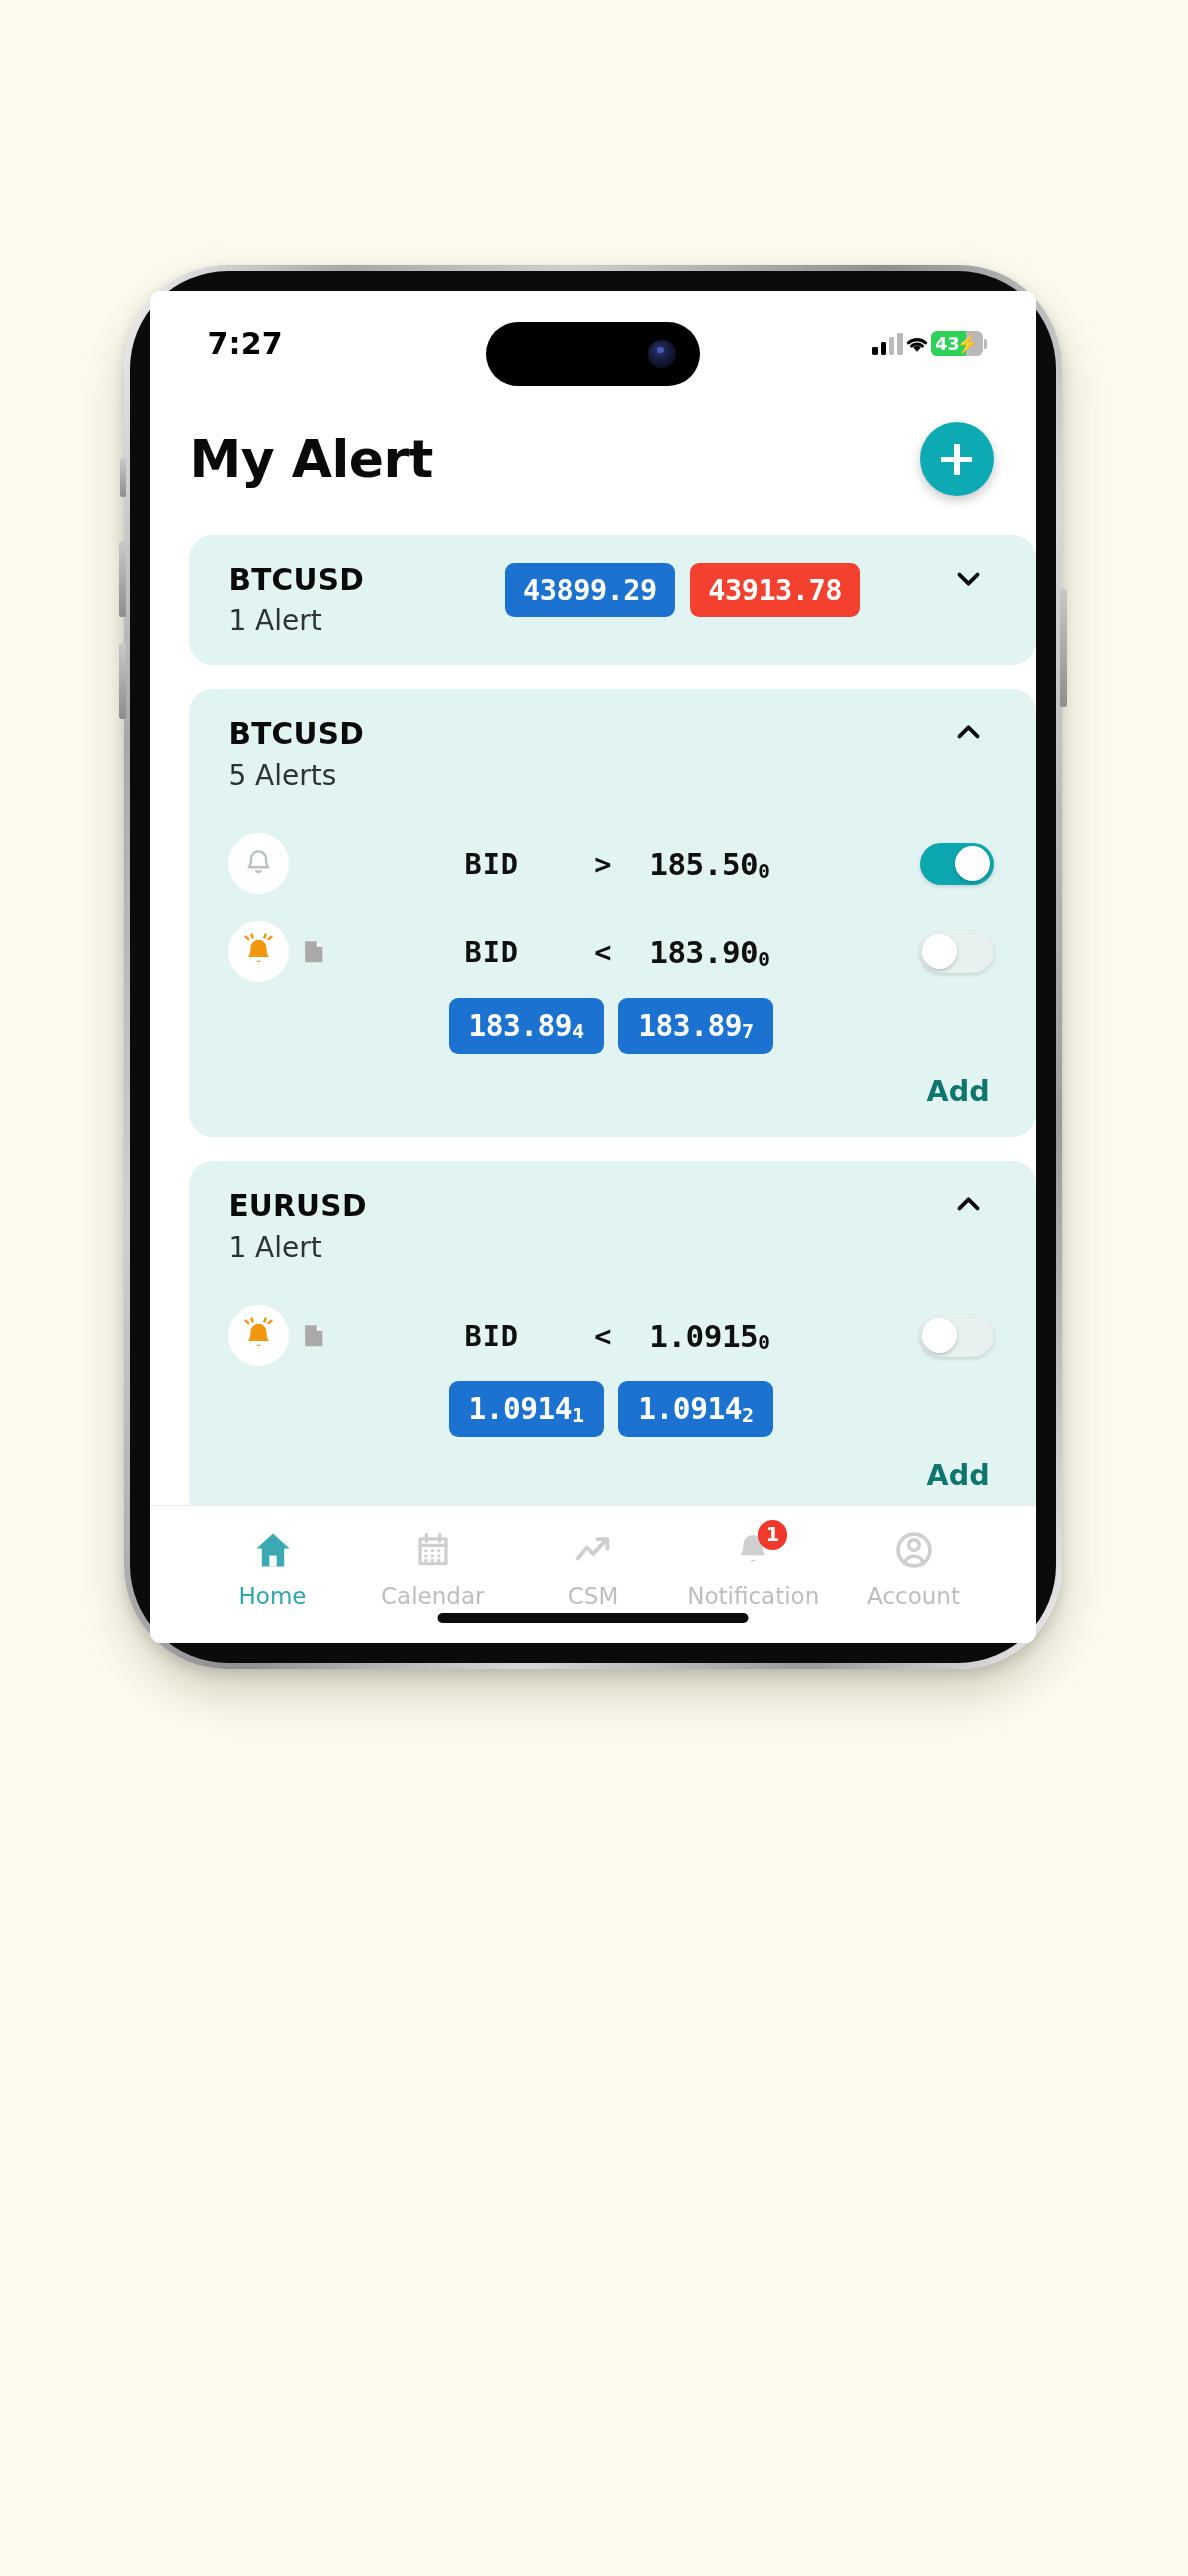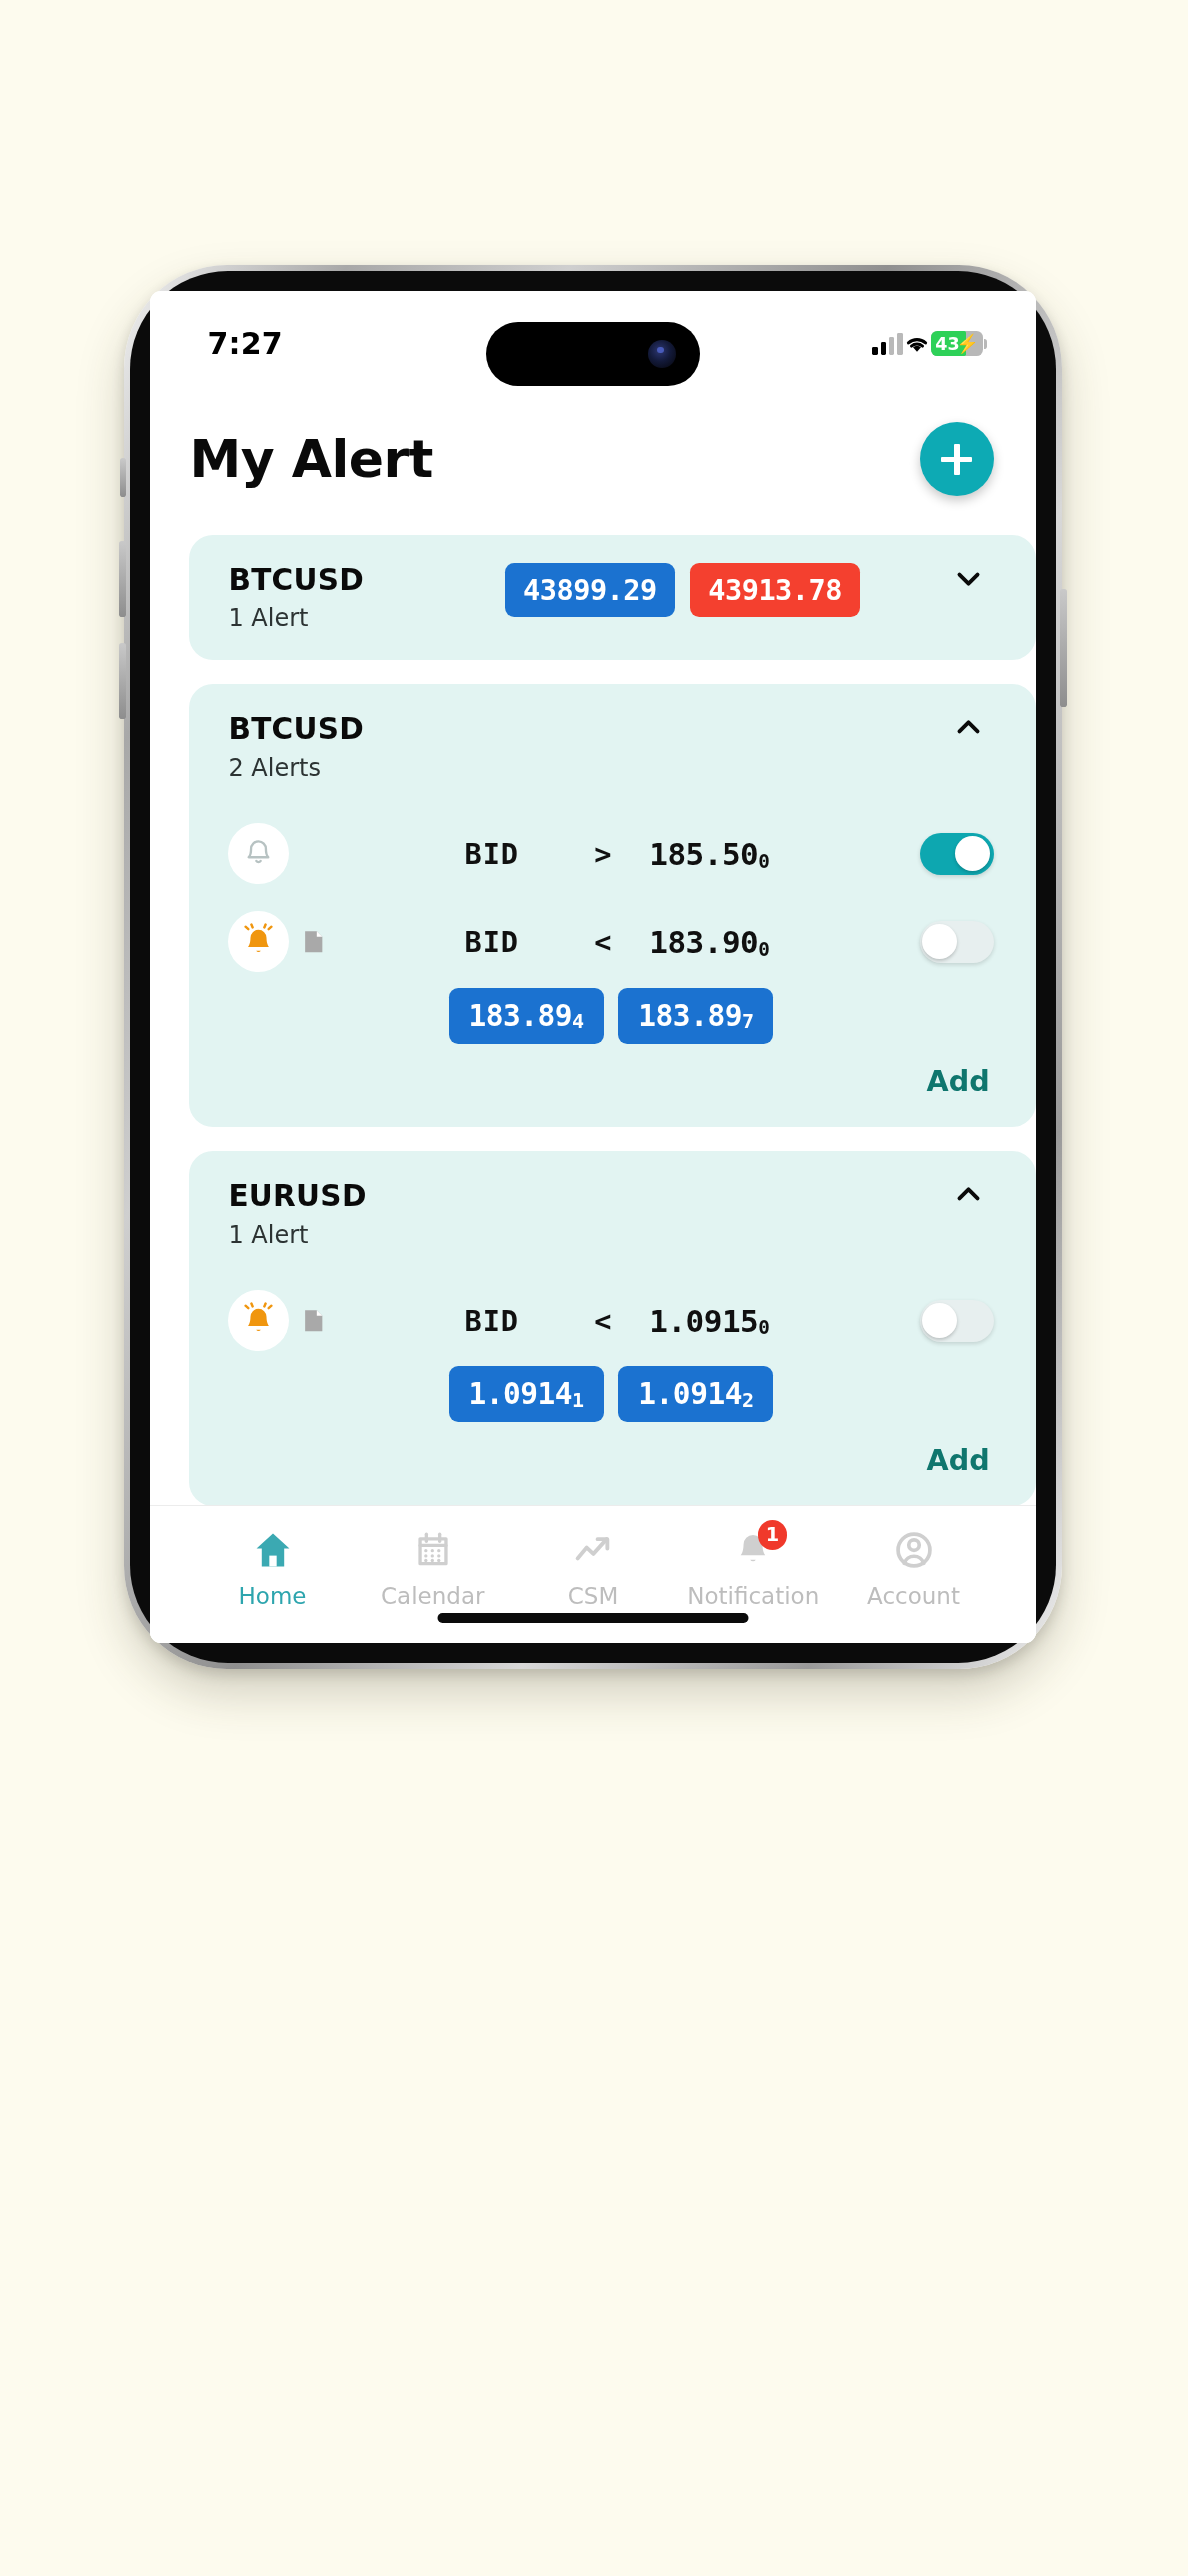--- a/index.html
+++ b/index.html
@@ -152,21 +152,21 @@
     padding:28px 42px 28px 39px;
     min-height:88px;
   }
   .card-symbolwrap{ display:flex; flex-direction:column; gap:7.4px; min-width:193px; }
   .card-symbol{
     font-family:"DejaVu Sans", sans-serif;
     font-size:29.5px; font-weight:700; color:#0a0a0a; letter-spacing:0.3px;
   }
   .card-count{
     font-family:"DejaVu Sans", sans-serif;
-    font-size:24px; font-weight:400; color:#2c3333;
+    font-size:28px; font-weight:400; color:#2c3333;
   }
   .card-prices{ flex:1; display:flex; align-items:center; justify-content:center; gap:14.7px; }
   .price-chip{
     padding:10px 18.4px; border-radius:9.2px;
     font-family:"DejaVu Sans Mono", monospace;
     font-size:28.6px; font-weight:700; color:#fff; letter-spacing:-0.5px;
     white-space:nowrap;
   }
   .price-chip.bid{ background:#1B72D0; }
   .price-chip.ask{ background:#F4402F; }
@@ -340,21 +340,21 @@
                     <svg width="31" height="31" viewBox="0 0 24 24">
                       <path d="M5 9 L12 16 L19 9" fill="none" stroke="#0a0a0a" stroke-width="3" stroke-linecap="round" stroke-linejoin="round"></path>
                     </svg>
                   </div>
                 </div>
               </div>
               <div class="alert-card">
                 <div class="card-head">
                   <div class="card-symbolwrap">
                     <div class="card-symbol">BTCUSD</div>
-                    <div class="card-count">2 Alerts</div>
+                    <div class="card-count">5 Alerts</div>
                   </div>
                   <div class="card-prices"></div>
                   <div class="chev">
                     <svg width="31" height="31" viewBox="0 0 24 24">
                       <path d="M5 15 L12 8 L19 15" fill="none" stroke="#0a0a0a" stroke-width="3" stroke-linecap="round" stroke-linejoin="round"></path>
                     </svg>
                   </div>
                 </div>
                 <div class="alert-rows">
                   <div class="alert-row">

